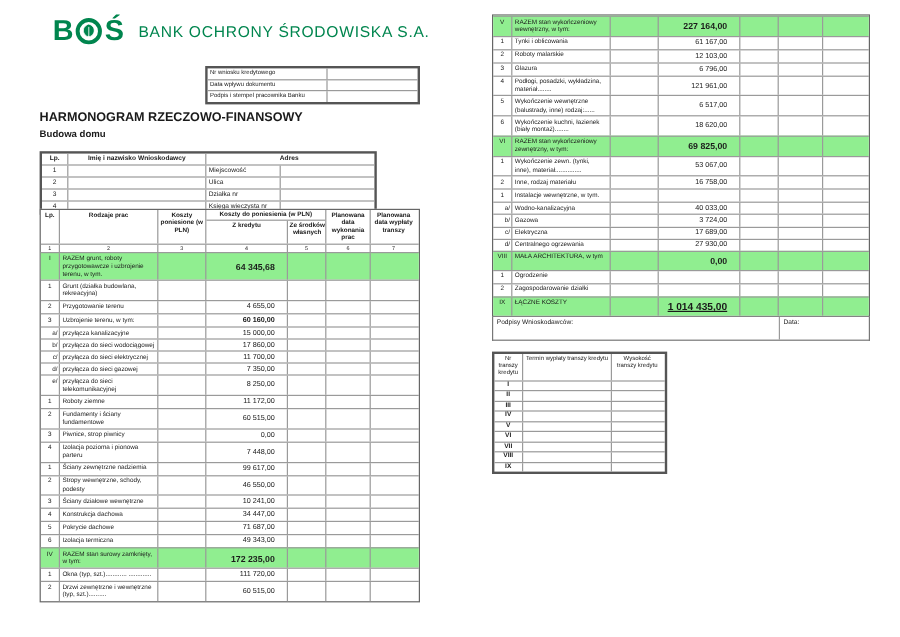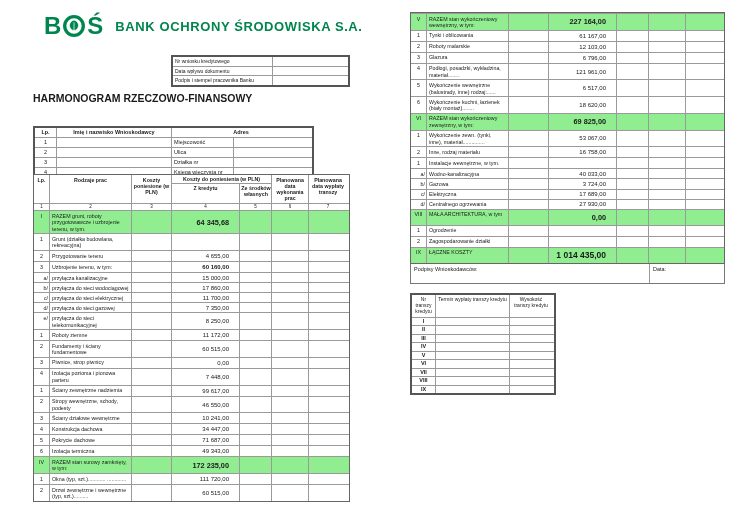--- a/index.html
+++ b/index.html
@@ -6,21 +6,21 @@
   body {
     width:750px; height:531px; position:relative; overflow:hidden;
     background:#ffffff; color:#1a1a1a;
     font-family:"Liberation Sans", sans-serif;
     --green:#00854e; --rowgreen:#90ee90; --bdr:#9a9a9a; --bdrdark:#555;
   }
   
   .logo-row { position:absolute; left:44px; top:14px; display:flex; align-items:center; gap:12px; }
   .logo-mark { display:flex; align-items:center; font-weight:bold; color:var(--green); font-size:24px; line-height:1; }
   .logo-mark svg { margin:0 1px; }
-  .bank-name { font-size:13px; font-weight:bold; color:var(--green); letter-spacing:0.6px; }
+  .bank-name { font-size:13px; font-weight:normal; color:var(--green); letter-spacing:0.6px; }
   
   .bank-box { position:absolute; left:171px; top:55px; width:175px; border:2px solid var(--bdrdark); font-size:5px; background:#fff; }
   .bank-box-row { display:grid; grid-template-columns:99px 72px; border-top:1px solid var(--bdr); min-height:8.5px; }
   .bank-box-row:first-child { border-top:none; }
   .bank-box-row .lbl { padding:1px 2px; }
   .bank-box-row .val { border-left:1px solid var(--bdr); }
   
   .title-wrap { position:absolute; left:33px; top:92px; width:314px; text-align:left; }
   .doc-title { font-size:10.5px; font-weight:bold; }
   .doc-subtitle { font-size:8px; font-weight:bold; margin-top:3px; }
@@ -52,21 +52,21 @@
   .trow > div { border-right:1px solid var(--bdr); }
   .trow > div:last-child { border-right:none; }
   .trow.section { background:var(--rowgreen); min-height:15px; }
   .trow.subitem { min-height:9px; }
   .c-lp { font-size:5.3px; text-align:center; padding-top:1.5px; }
   .subitem .c-lp { text-align:right; padding-right:1px; }
   .c-label { font-size:5.3px; padding:1.5px 2px 1px 2px; line-height:1.25; }
   .c-credit { font-size:6px; display:flex; align-items:center; justify-content:flex-end; padding:1px 10px 1px 1px; }
   .section .c-credit { font-size:7.3px; font-weight:bold; }
   .c-credit.bold { font-weight:bold; }
-  .c-credit.big { font-size:8.5px; }
+  .c-credit.big { font-size:8.5px;text-decoration:underline; }
   
   .sig-box { display:grid; grid-template-columns:238px 75px; border:1px solid #777; border-top:none; height:19px; font-size:5.5px; }
   .sig-box > div { padding:2px 3px; }
   .sig-box .date { border-left:1px solid var(--bdr); }
   
   .tranche { width:142px; border:2px solid var(--bdrdark); margin-top:9px; font-size:5px; background:#fff; }
   .tr-head { display:grid; grid-template-columns:24px 74px 42px; text-align:center; min-height:22px; }
   .tr-head div { border-right:1px solid var(--bdr); padding:1px; }
   .tr-head div:last-child { border-right:none; }
   .tr-row { display:grid; grid-template-columns:24px 74px 42px; border-top:1px solid var(--bdr); min-height:7.5px; }
@@ -99,20 +99,21 @@
       <div class="val"></div>
     </div>
     <div class="bank-box-row">
       <div class="lbl">Podpis i stempel pracownika Banku</div>
       <div class="val"></div>
     </div>
   </div>
 
 <div class="title-wrap">
   <div class="doc-title">HARMONOGRAM RZECZOWO-FINANSOWY</div>
+  <div class="doc-subtitle">Budowa domu</div>
 </div>
 
 <div class="app-table">
   <div class="app-head">
     <div>Lp.</div>
     <div>Imię i nazwisko Wnioskodawcy</div>
     <div>Adres</div>
   </div>
   <div id="app-rows">
       <div class="app-row">

